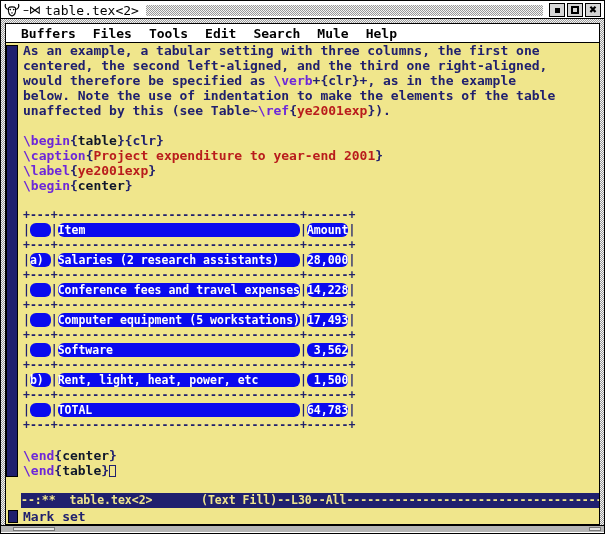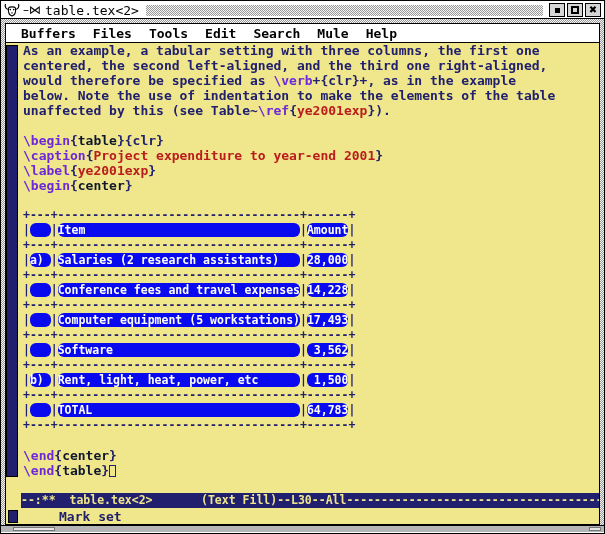--- a/index.html
+++ b/index.html
@@ -48,21 +48,21 @@
   .seg.kw  { color:#6d28d9; }
   .seg.env { color:#0f172a; }
   .seg.str { color:#b91c1c;margin-top:36px; }
   .seg.cell { color:#ffffff; background:#0a0aee;border-radius:6px; }
   .cursor { display:inline-block; width:7px; height:12px;
     border:1.5px solid #20206e; vertical-align:-2px; }
   .modeline { height:15px; background:#20206e; color:#f0e68c;
     font-size:11.5px; font-weight:bold; line-height:15px;
     white-space:pre; overflow:hidden; }
   
-  .minirow { height:16px; display:flex; align-items:center; background:#f0e68c;gap:36px; }
+  .minirow { height:16px; display:flex; align-items:center; background:#f0e68c; }
   .minibox { width:10px; height:13px; background:#20206e; border:1px solid #000; margin-left:2px; flex:0 0 auto; }
   .minitext { padding-left:5px; font-size:13px; font-weight:bold; color:#20206e; white-space:pre; }
   
   .hscroll { height:7px; background:#b5b5b5; position:relative; border-top:1px solid #000; }
   .hthumb { position:absolute; left:12px; top:1px; width:42px; height:4px;
     background:#e4e4e4; border:1px solid #777; }
   .hcorner { position:absolute; right:3px; top:1px; width:12px; height:4px;
     background:#e4e4e4; border:1px solid #777; }
 </style>
 </head>

